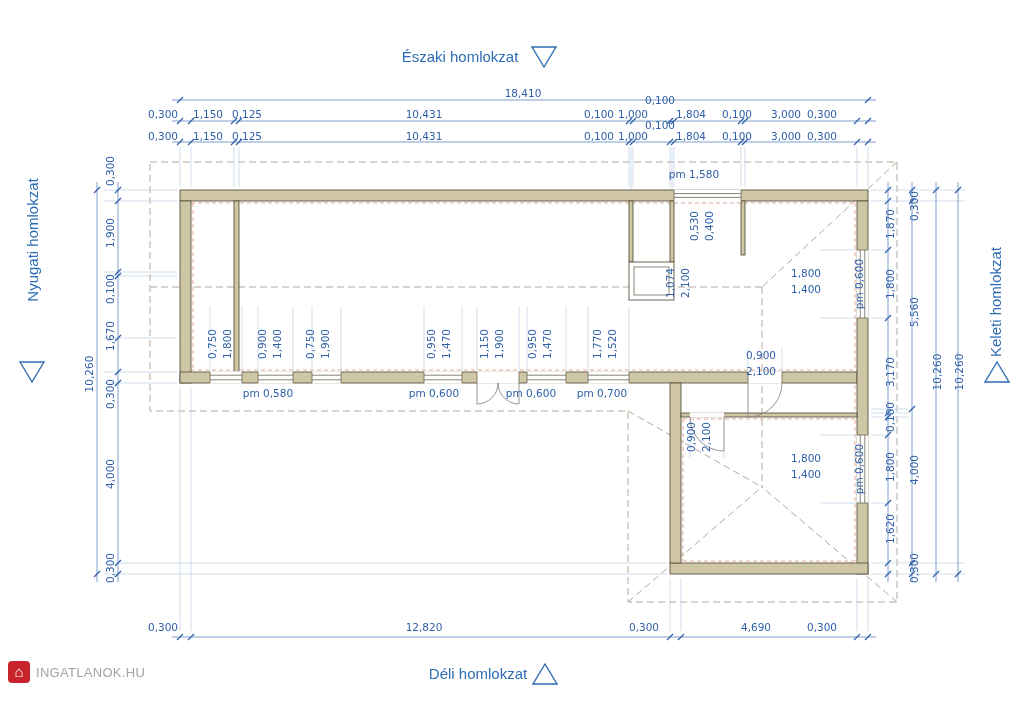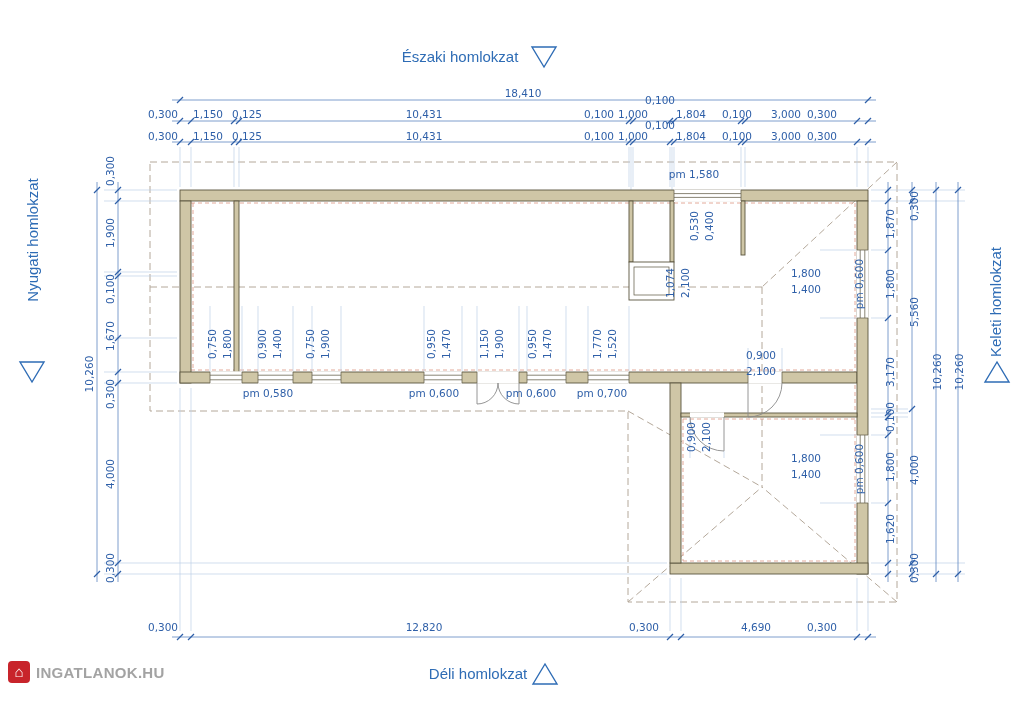--- a/index.html
+++ b/index.html
@@ -15,21 +15,21 @@
   .dimline{stroke:#5d87c0;stroke-width:.8}
   .tick{stroke:#2e5fa8;stroke-width:1.2}
   .ext{stroke:#bdd0e7;stroke-width:.7}
   .door{fill:none;stroke:#8a8a8a;stroke-width:.9}
   .dim{font-family:"DejaVu Sans",sans-serif;font-size:10.5px;fill:#2e5fa8}
   .facade{font-family:"Liberation Sans",sans-serif;font-size:15px;fill:#2e6cb5}
   .tri{fill:none;stroke:#2e6cb5;stroke-width:1.4}
   .logo{position:absolute;left:8px;top:661px;display:flex;align-items:center;gap:6px}
   .logo-badge{width:22px;height:22px;background:#c8242b;border-radius:4px;color:#fff;
     font-size:15px;line-height:22px;text-align:center;font-weight:bold}
-  .logo-text{color:#a3a3a3;font-weight:bold;font-size:15px;letter-spacing:.3px}
+  .logo-text{color:#a3a3a3;font-weight:normal;font-size:13px;letter-spacing:.3px}
 </style>
 </head>
 <body>
 
 <svg id="plan" width="1024" height="706" viewBox="0 0 1024 706">
 
   <g>
     <path class="roof" d="M150,162 H897 V602 H628 V411 H150 Z"></path>
     <path class="roof" d="M150,287 H762 M897,162 L762,287 M762,287 V487 M628,411 L762,487 M628,602 L762,487 M897,602 L762,487"></path>
   </g>

